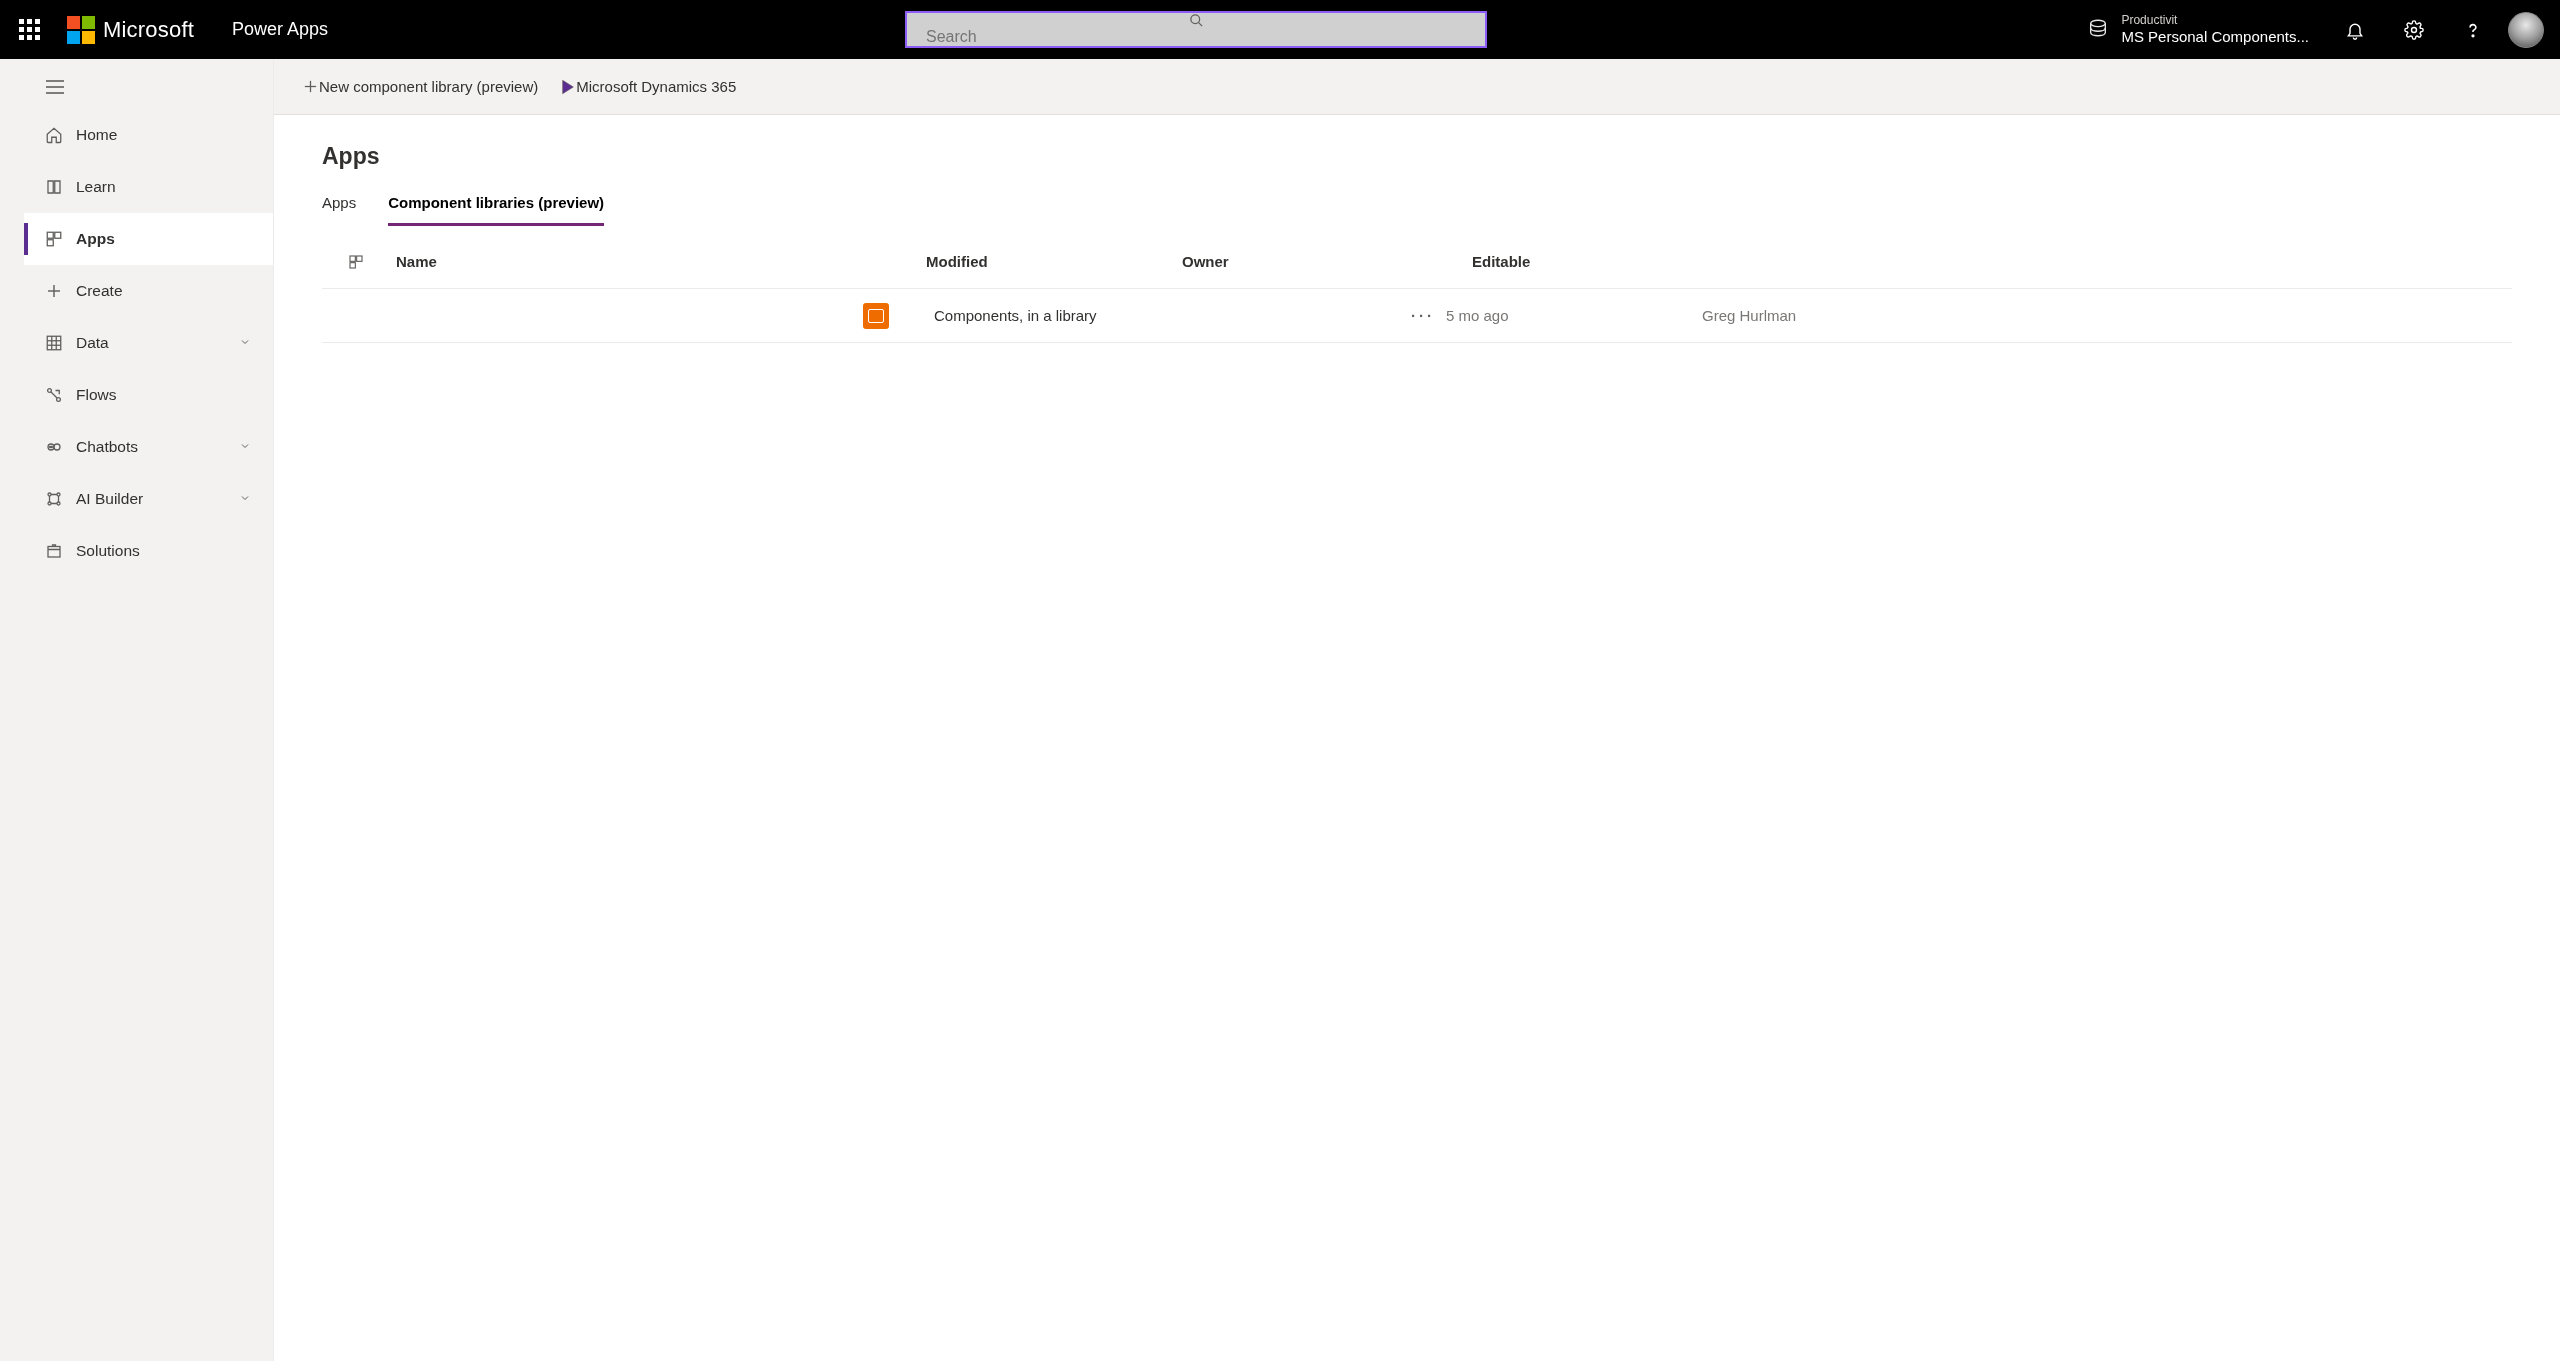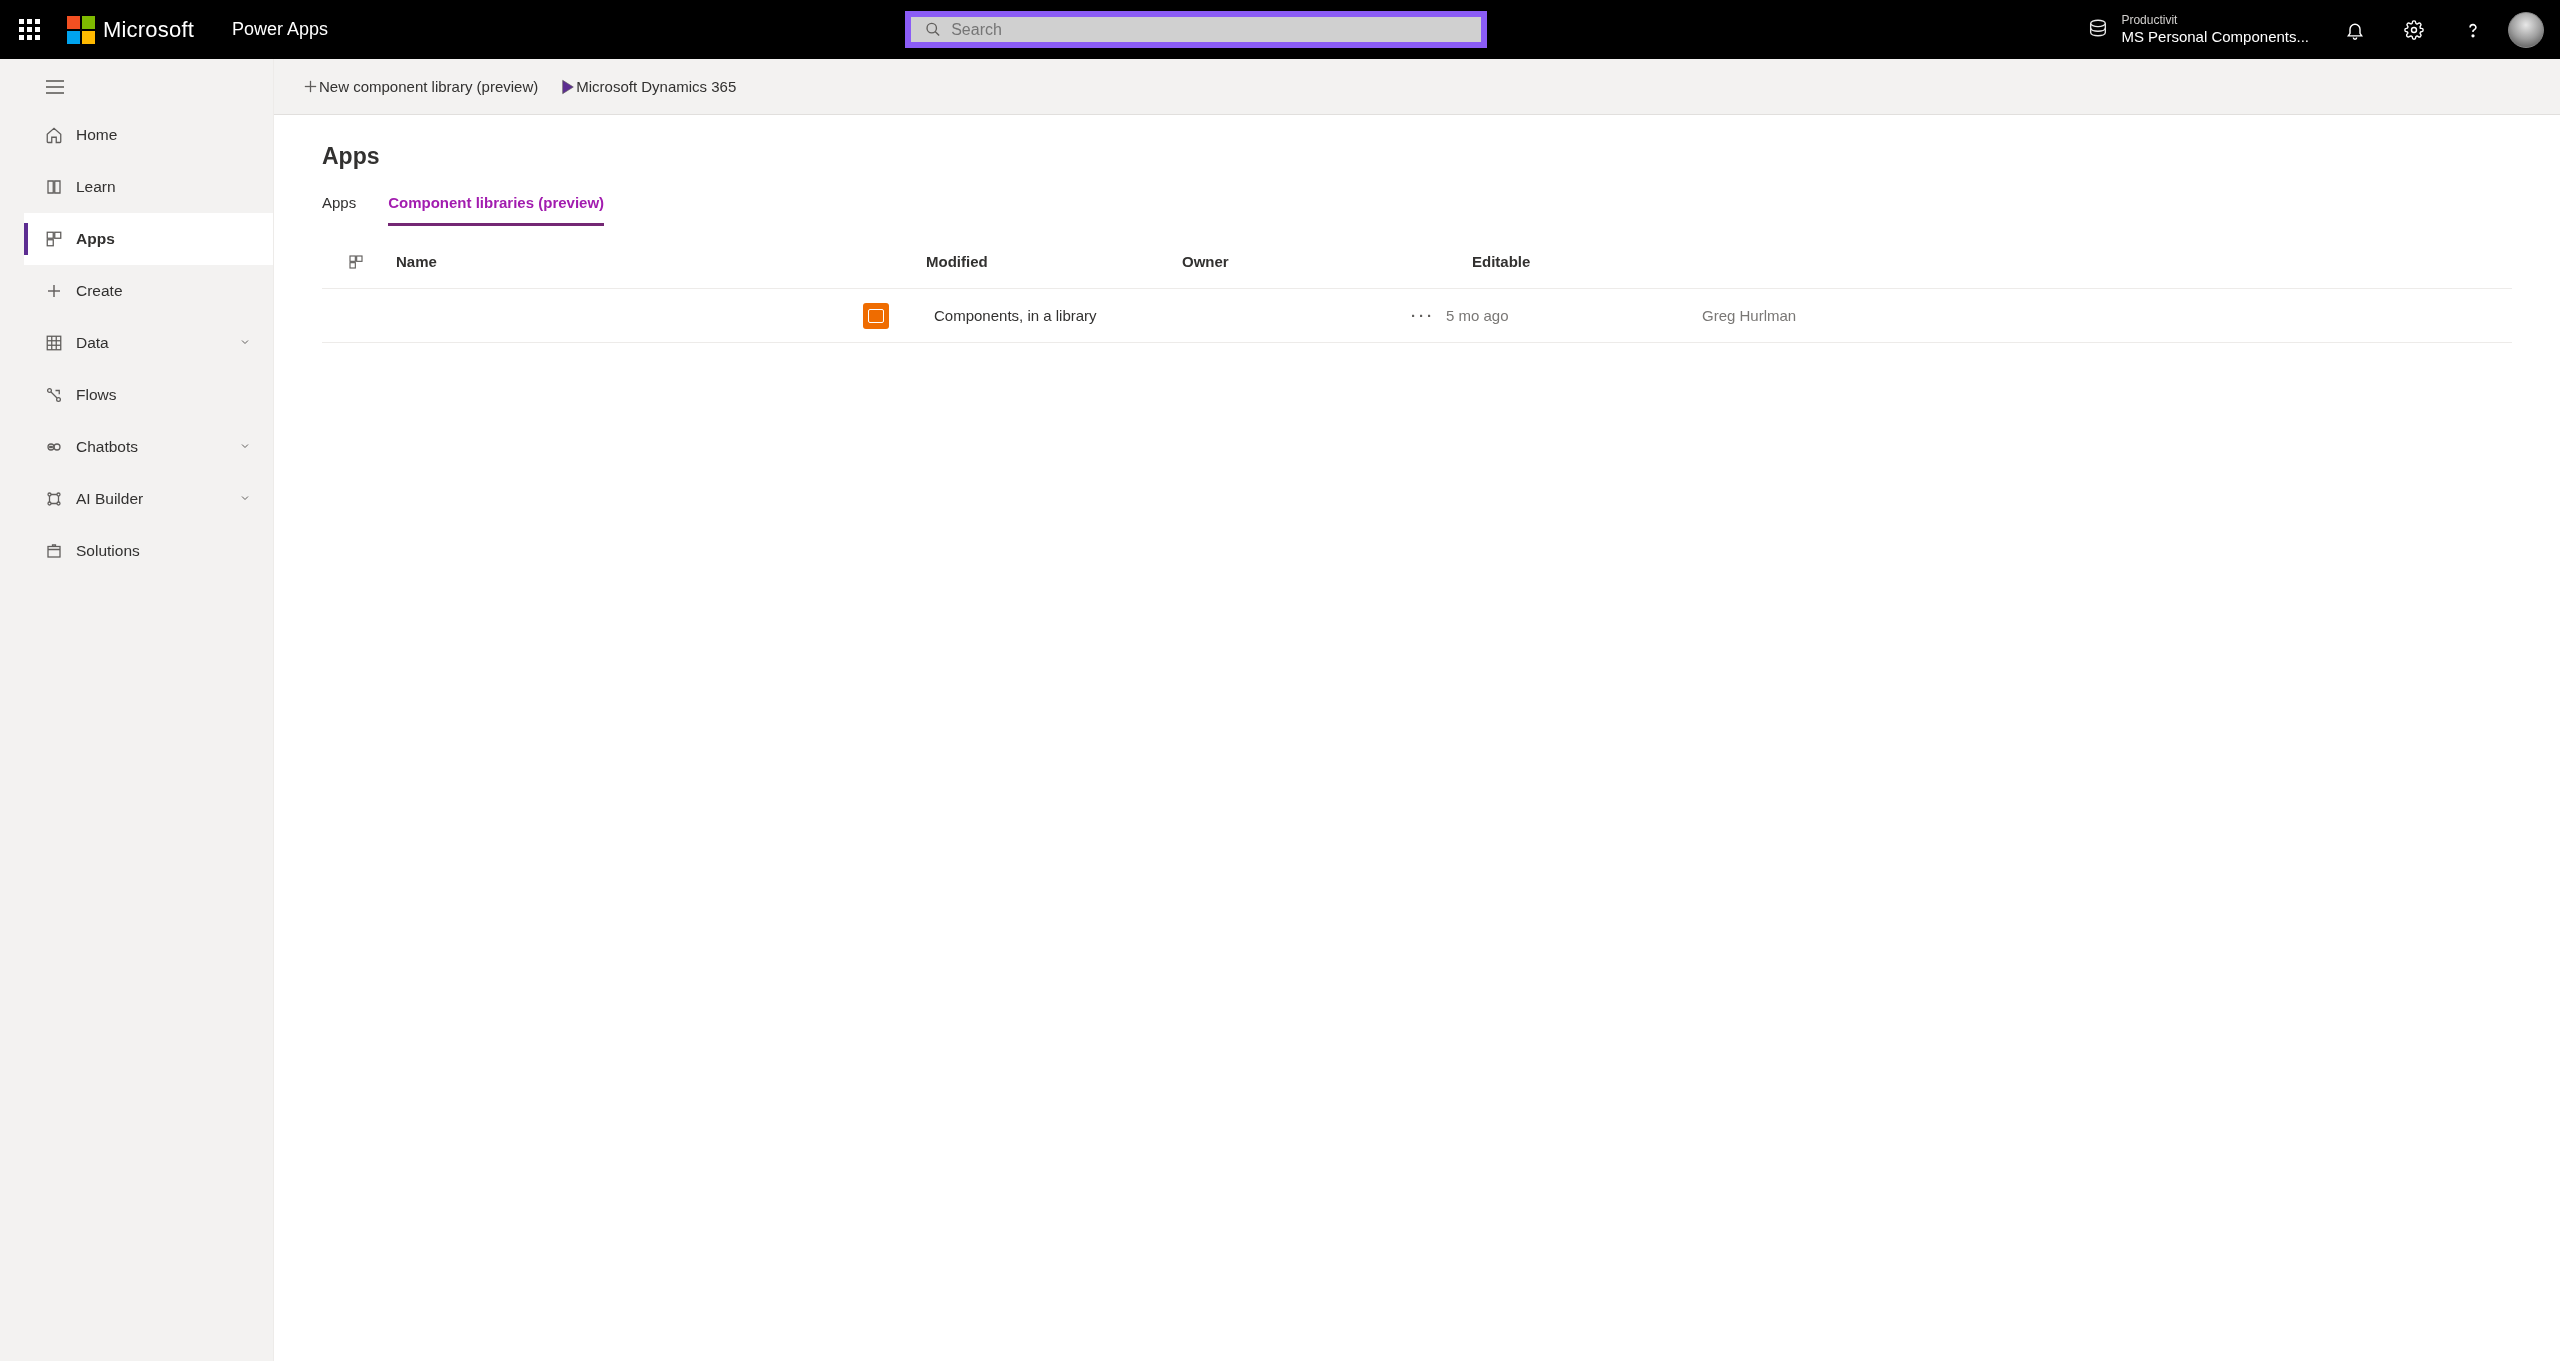--- a/index.html
+++ b/index.html
@@ -58,24 +58,25 @@
       font-size: 18px;
       margin-left: 38px;
       font-weight: 400;
     }
     .search-box {
       position: absolute;
       left: 905px;
       width: 582px;
       height: 37px;
       background: #d0d0d0;
-      border: 6px solid #8b5cf6;
+      border: 2px solid #8b5cf6;
       display: flex;
       align-items: center;
       padding: 0 14px;
+      flex-direction: column;
     }
     .search-box svg { stroke: #605e5c; }
     .search-box input {
       border: none;
       background: transparent;
       margin-left: 10px;
       font-size: 16px;
       width: 100%;
       outline: none;
       color: #605e5c;
@@ -217,21 +218,21 @@
     }
     .tab {
       padding-bottom: 12px;
       cursor: pointer;
       font-size: 15px;
       color: #323130;
     }
     .tab.active {
       font-weight: 600;
       border-bottom: 3px solid #742774;
-      color: #a21caf;
+      color: #000000;
     }
 
     
     .list-header {
       display: flex;
       align-items: center;
       height: 54px;
       border-bottom: 1px solid #edebe9;
       font-weight: 600;
       font-size: 15px;

